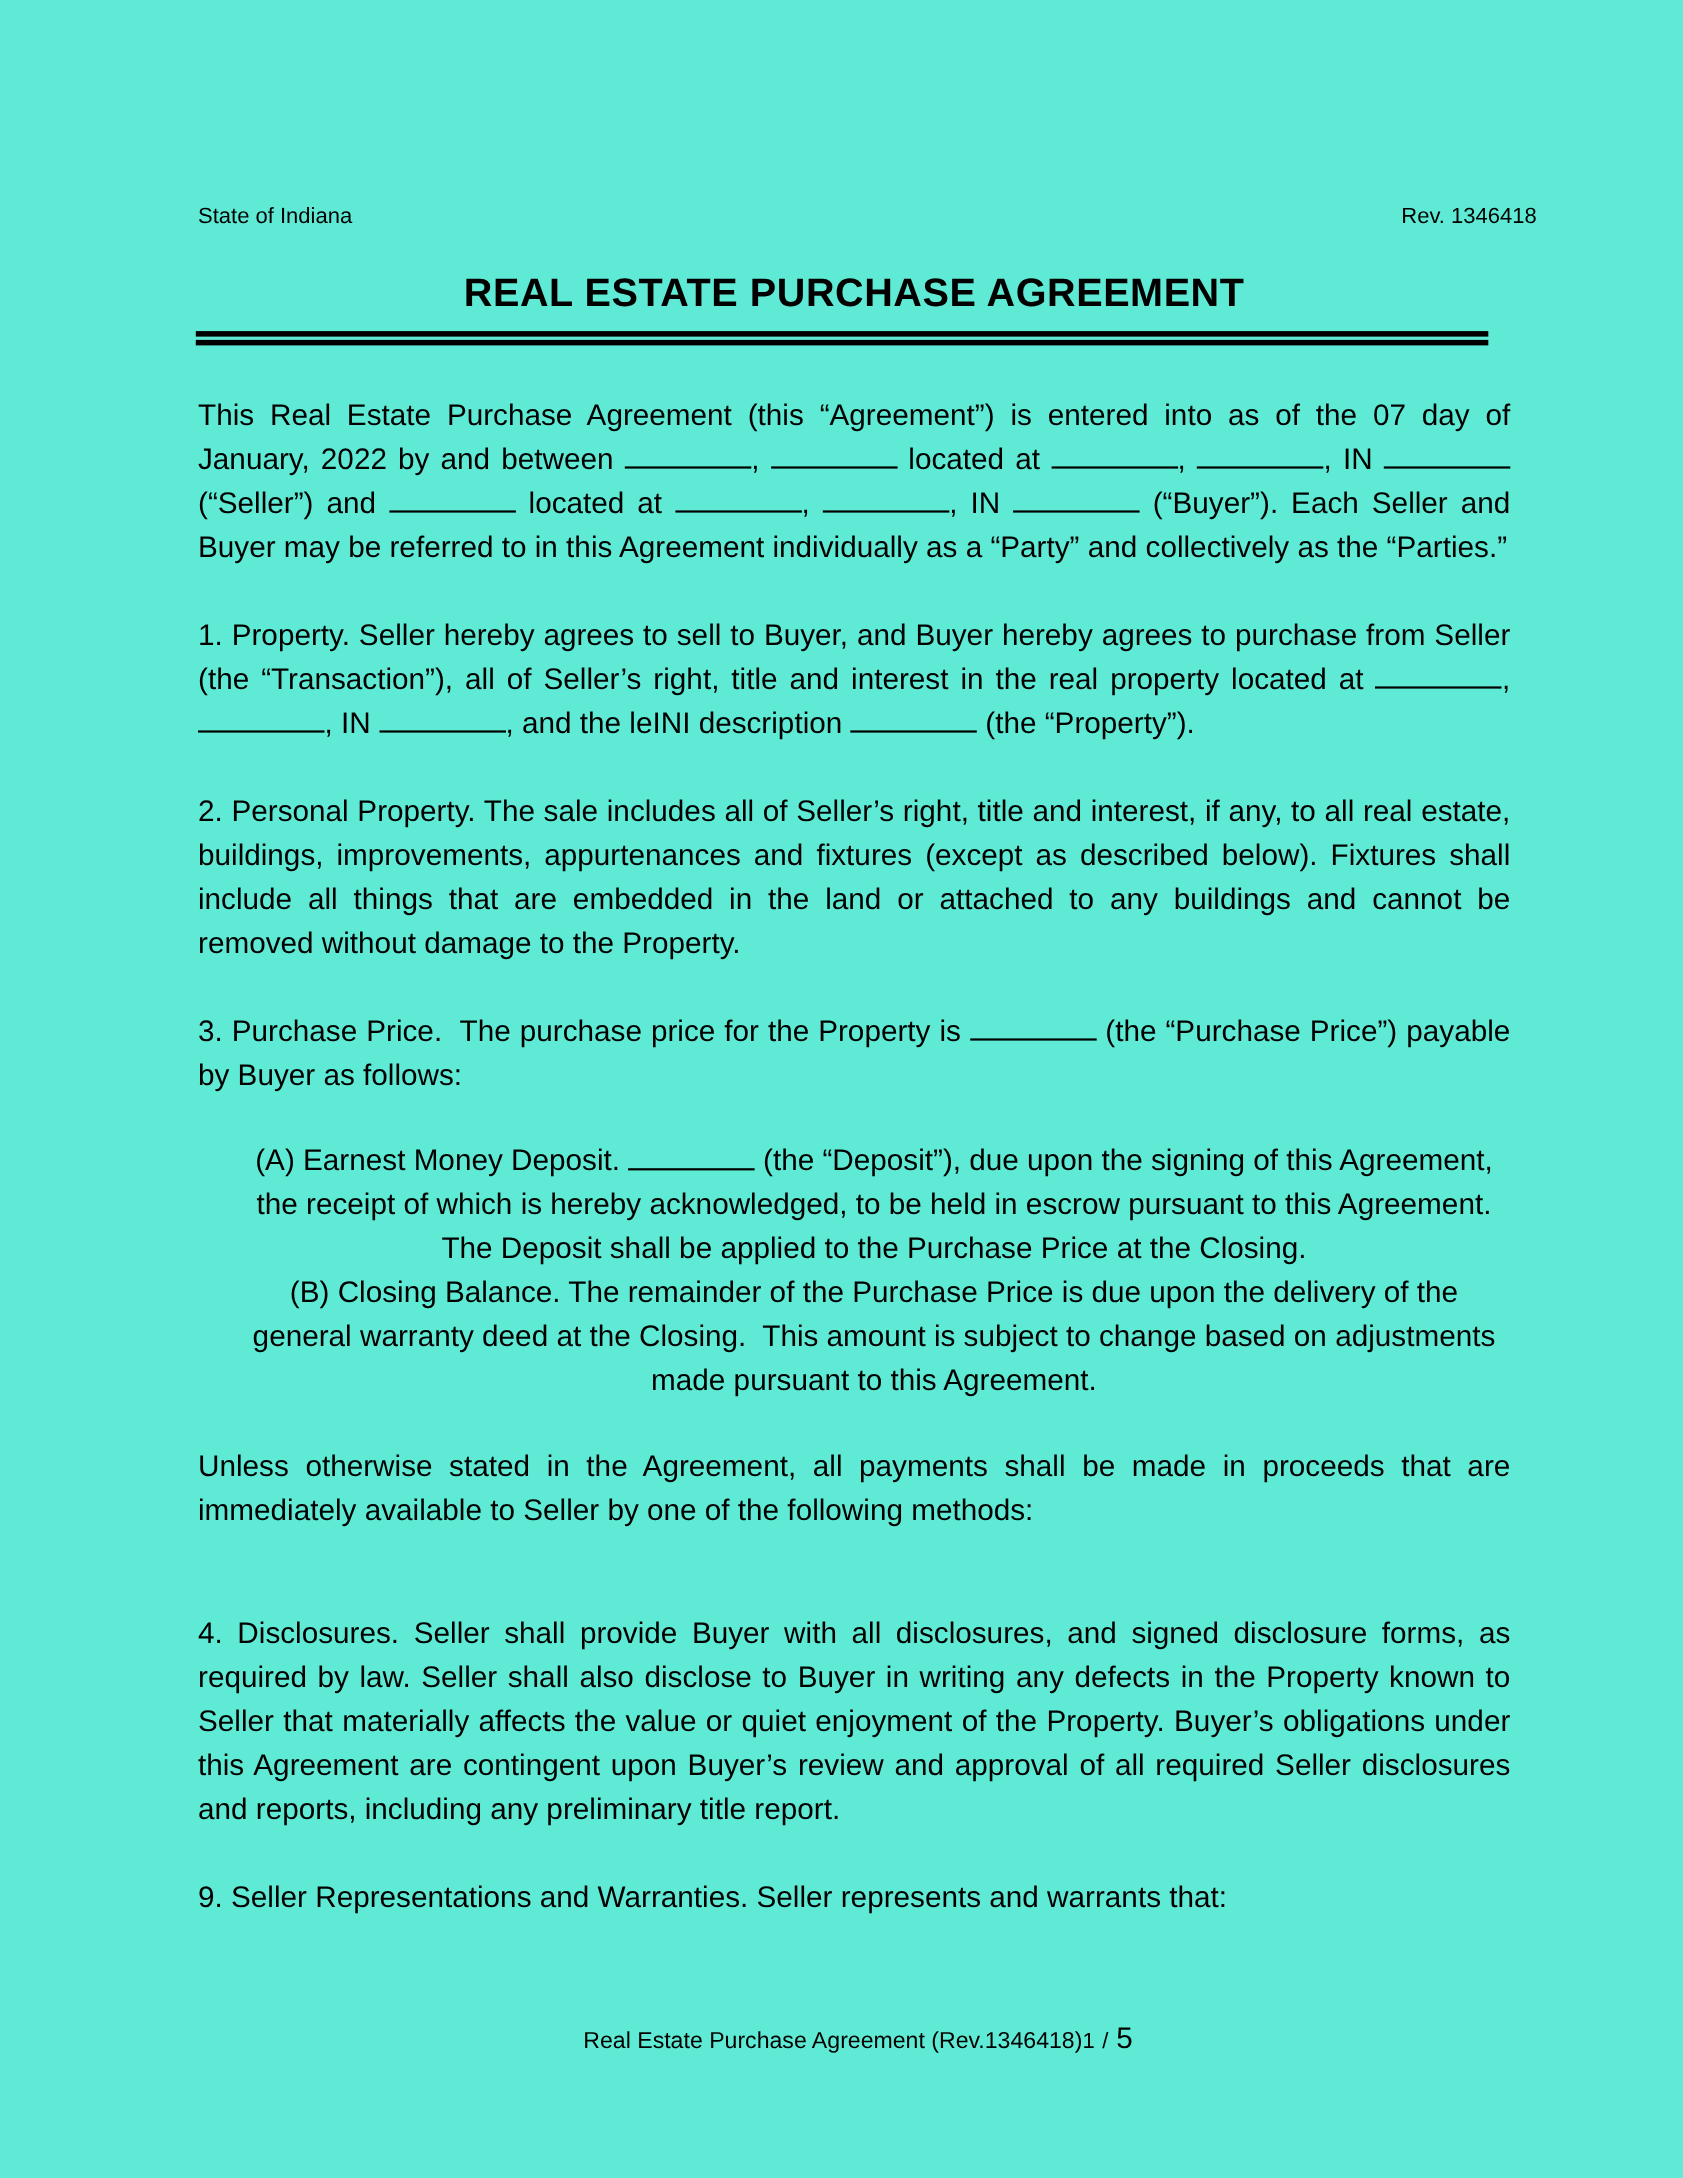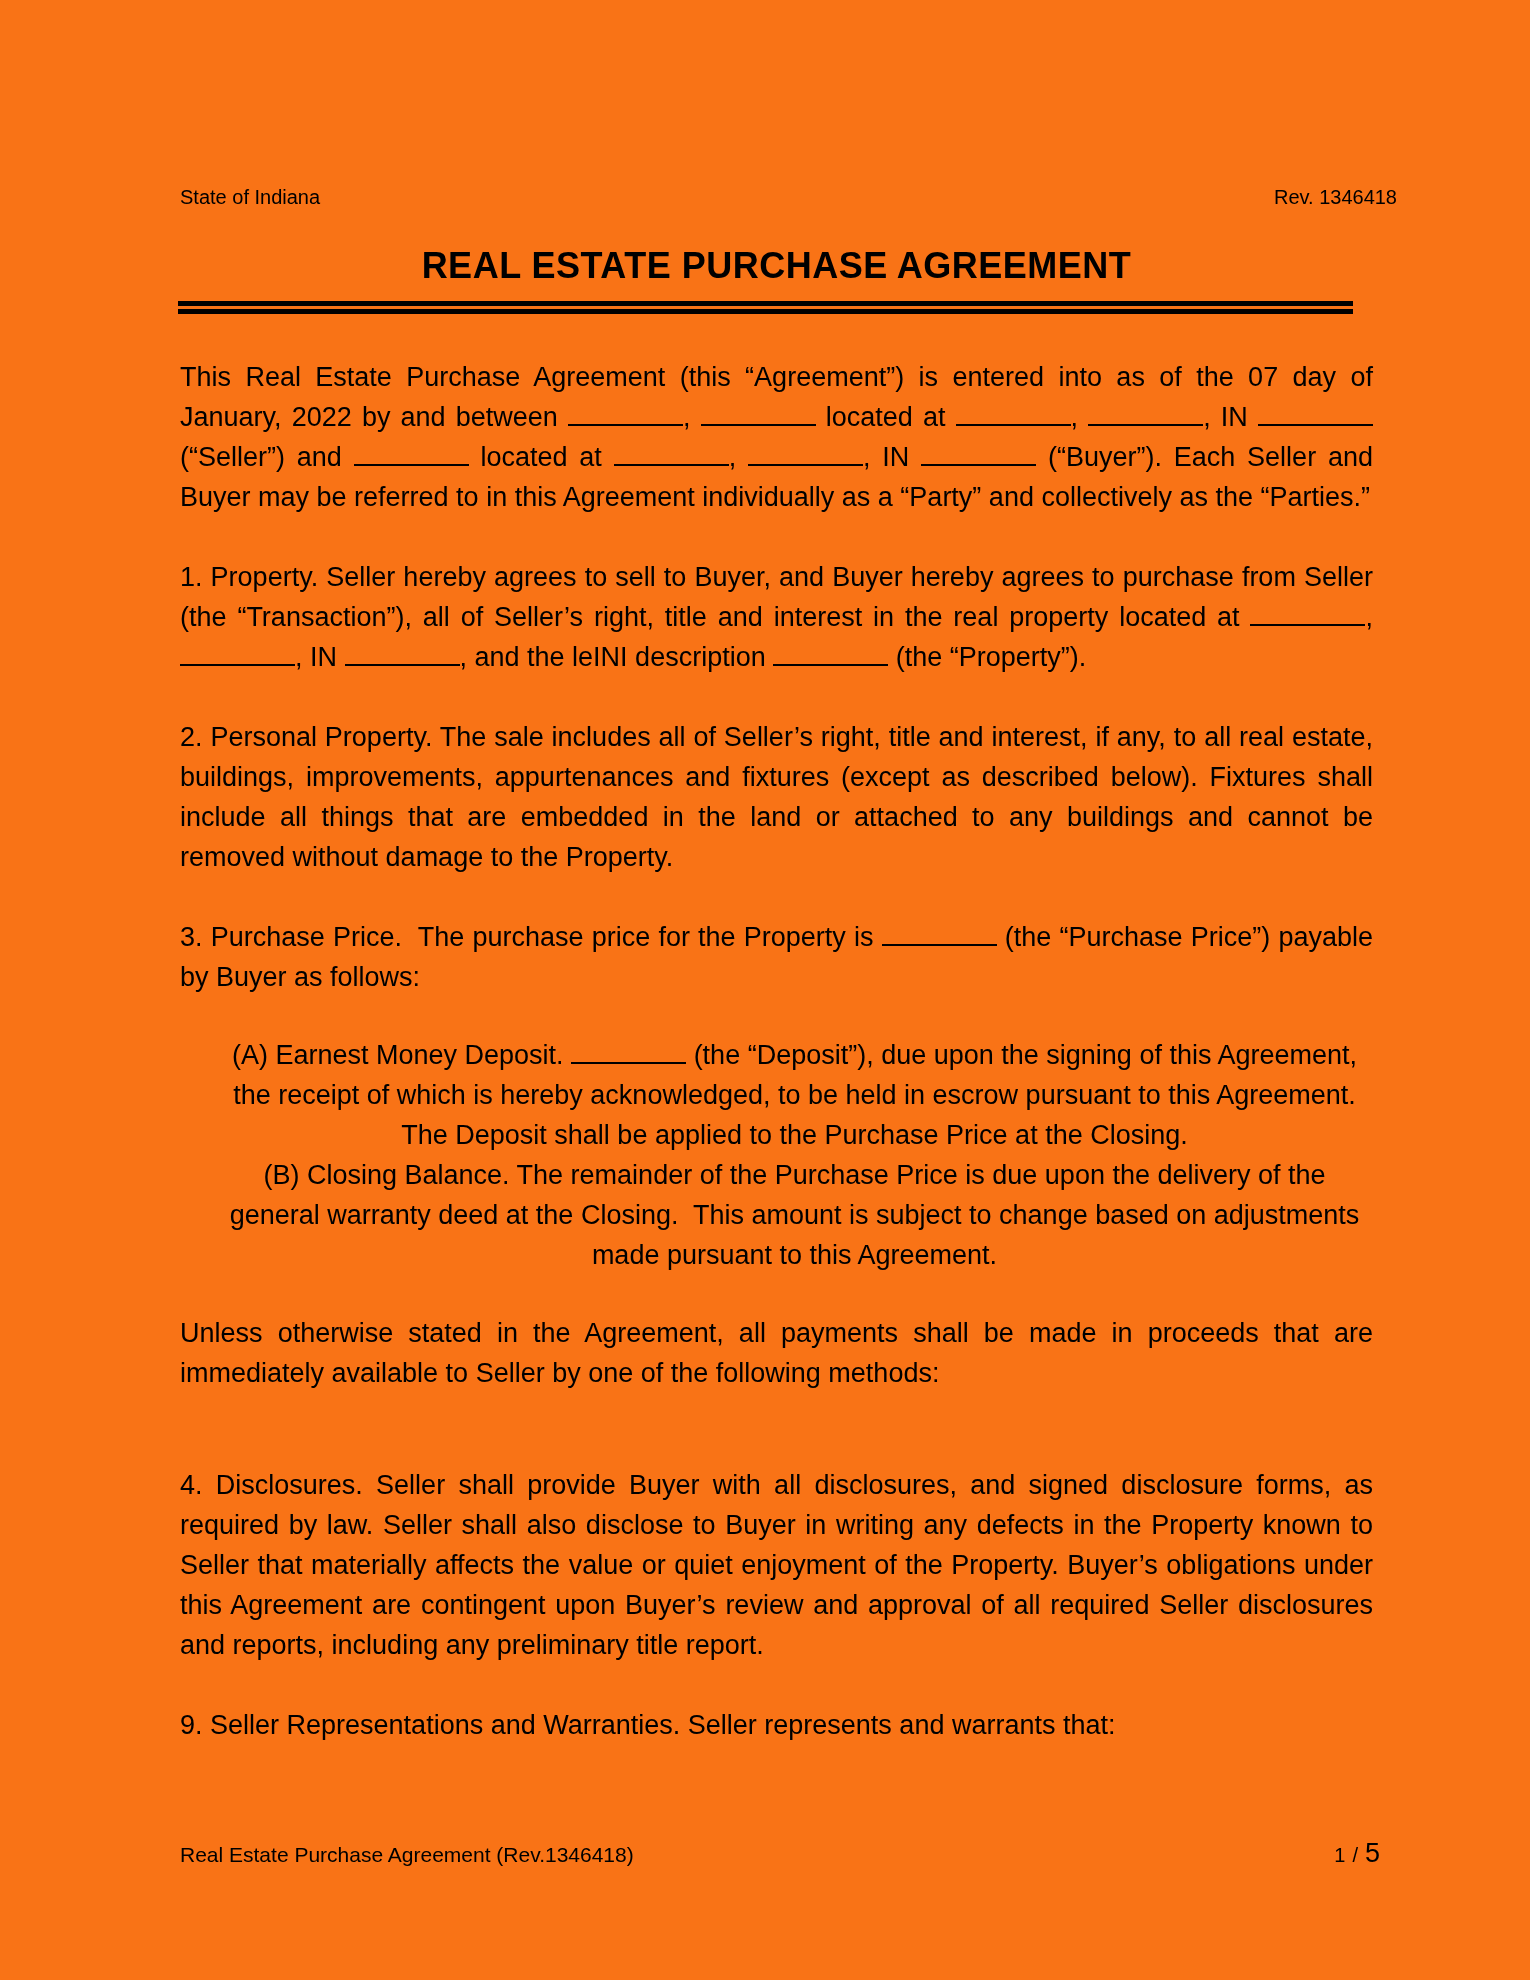--- a/index.html
+++ b/index.html
@@ -1,19 +1,19 @@
 <!DOCTYPE html>
 <html><head>
 <meta charset="utf-8">
 <style>
   html,body{margin:0;padding:0;background:#ffffff;}
   .page{
     position:relative;
     width:1530px;height:1980px;
-    background:#f97316;color:#000000;
+    background:#5eead4;color:#000000;
     font-family:"Liberation Sans", sans-serif;
     box-sizing:border-box;
     padding:185px 157px 0 180px;
     overflow:hidden;
   }
   .topbar{
     display:flex;justify-content:space-between;align-items:baseline;
     font-size:20px;line-height:24px;margin-right:-24px;
   }
   .title{
@@ -37,21 +37,21 @@
   .item-b{margin-bottom:38px;}
   .methods{margin-bottom:72px;}
   .sec5{margin-bottom:36px;}
   b{font-weight:400;}
   .blank{
     display:inline-block;width:115px;height:20px;
     border-bottom:2px solid #000;
   }
   .footer{
     position:absolute;left:180px;right:150px;top:1840px;
-    display:flex;justify-content:space-between;align-items:baseline;
+    display:flex;justify-content:center;align-items:baseline;
     font-size:21px;line-height:26px;
   }
   .pagenum{display:flex;align-items:baseline;gap:7px;font-size:20px;}
   .pn-total{font-size:27px;}
 </style>
 </head>
 <body>
 
 <div class="page">
 

